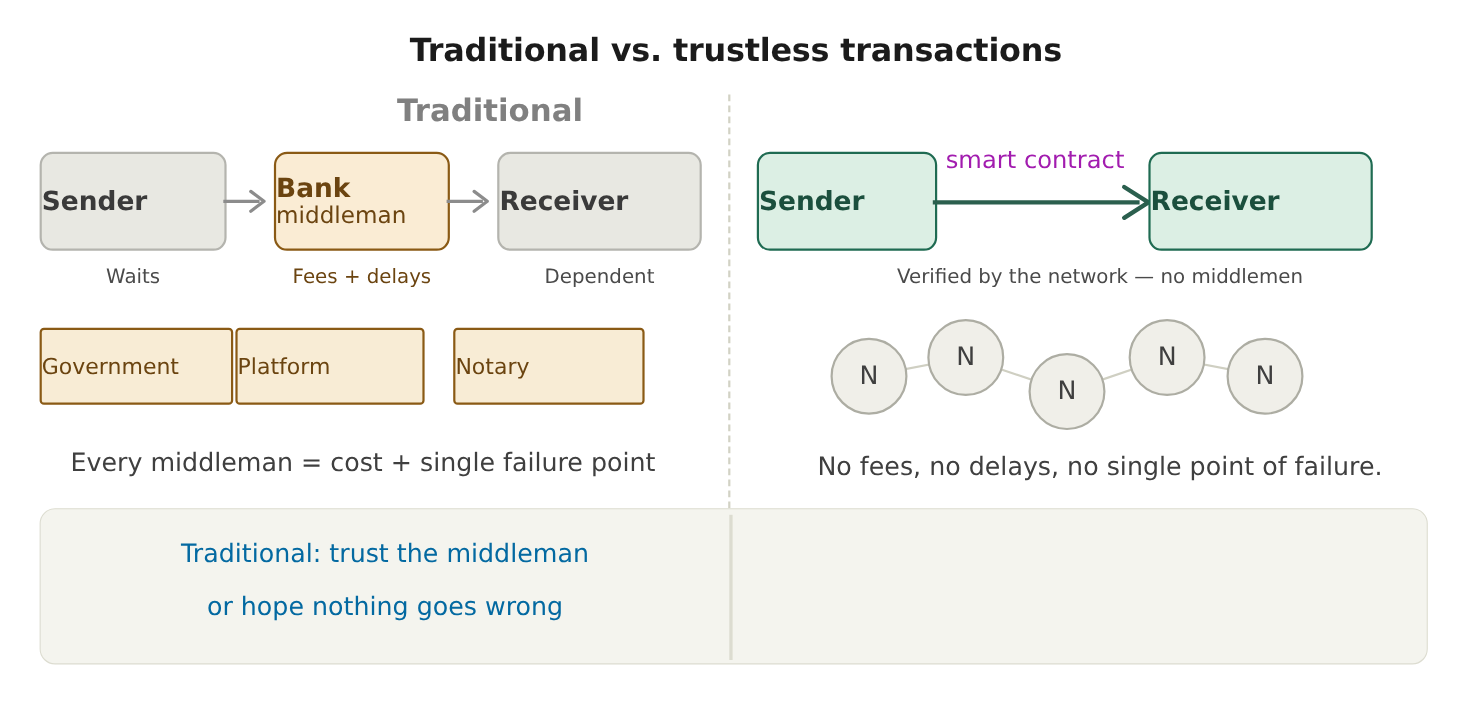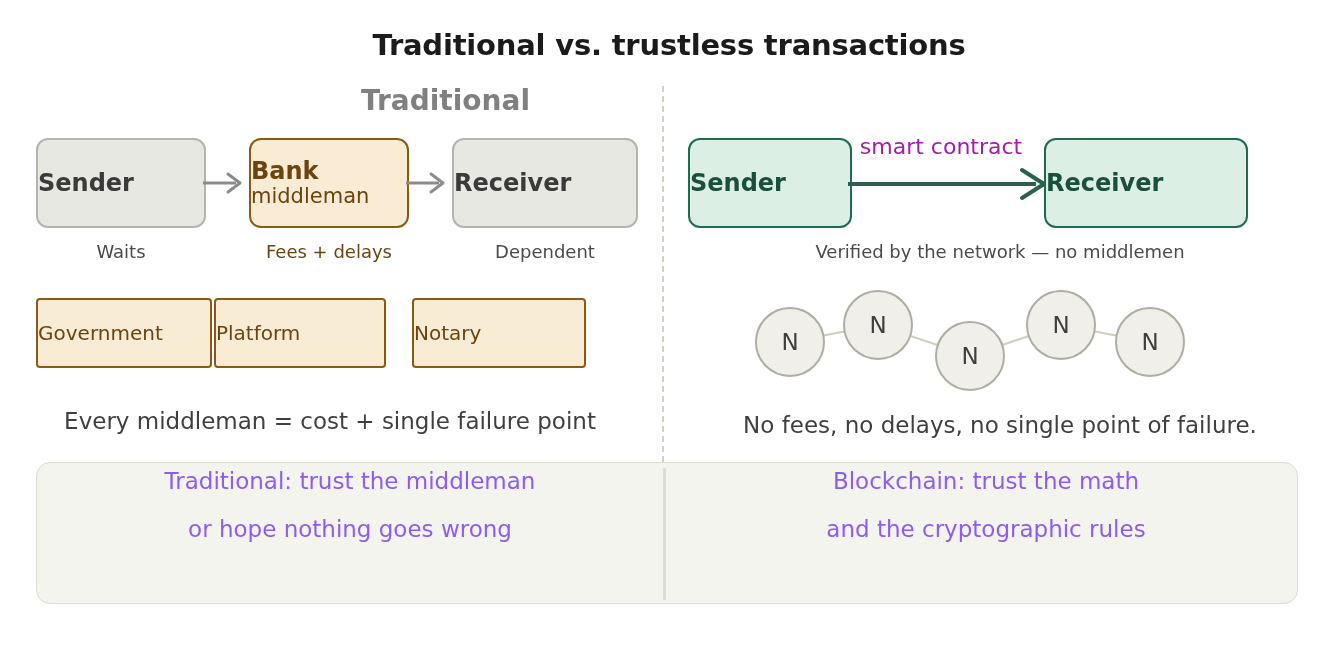--- a/index.html
+++ b/index.html
@@ -176,24 +176,24 @@
   #bottom-divider {
     position: absolute;
     left: 663px;
     top: 468px;
     width: 3px;
     height: 132px;
     background: #dcdcd0;
   }
   .panel-half {
     position: absolute;
-    top: 457px;
+    top: 480px;
     text-align: center;
     font-size: 23px;
-    color: #8b5cf6;
+    color: #0369a1;
     line-height: 48px;
   }
   #panel-left  { left: 40px;  width: 620px; }
   #panel-right { left: 678px; width: 616px; }
   .panel-half .pl2 { display: block; text-align: center; }
 </style>
 </head>
 <body>
 
 <div id="canvas">
@@ -290,18 +290,14 @@
   <div class="summary-line" id="sum-right">No fees, no delays, no single point of failure.</div>
 
   <div id="bottom-panel"></div>
   <div id="bottom-divider"></div>
 
   <div class="panel-half" id="panel-left">
     <span class="pl1">Traditional: trust the middleman</span>
     <span class="pl2">or hope nothing goes wrong</span>
   </div>
 
-  <div class="panel-half" id="panel-right">
-    <span class="pl1">Blockchain: trust the math</span>
-    <span class="pl2">and the cryptographic rules</span>
-  </div>
 
 </div>
 
 </body></html>

